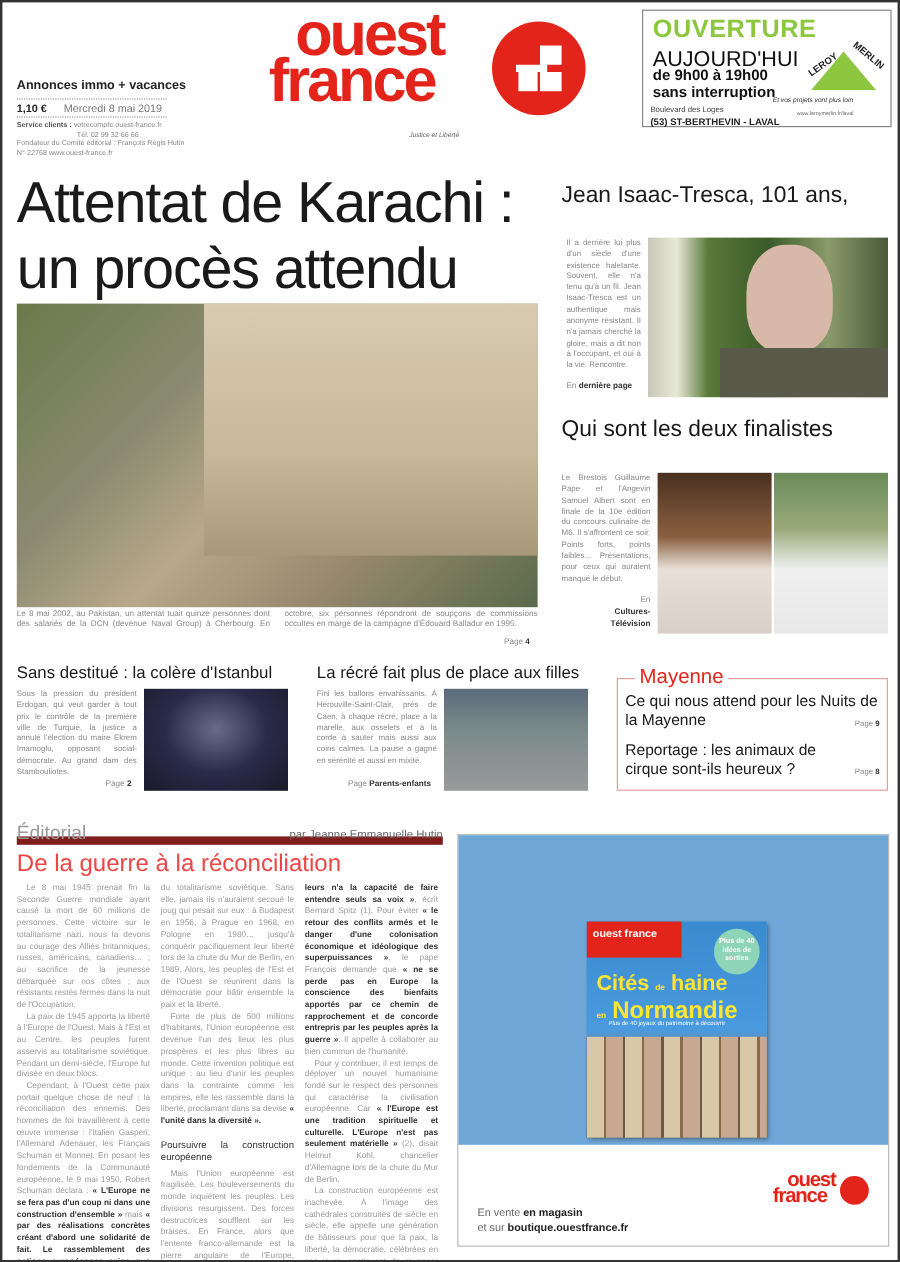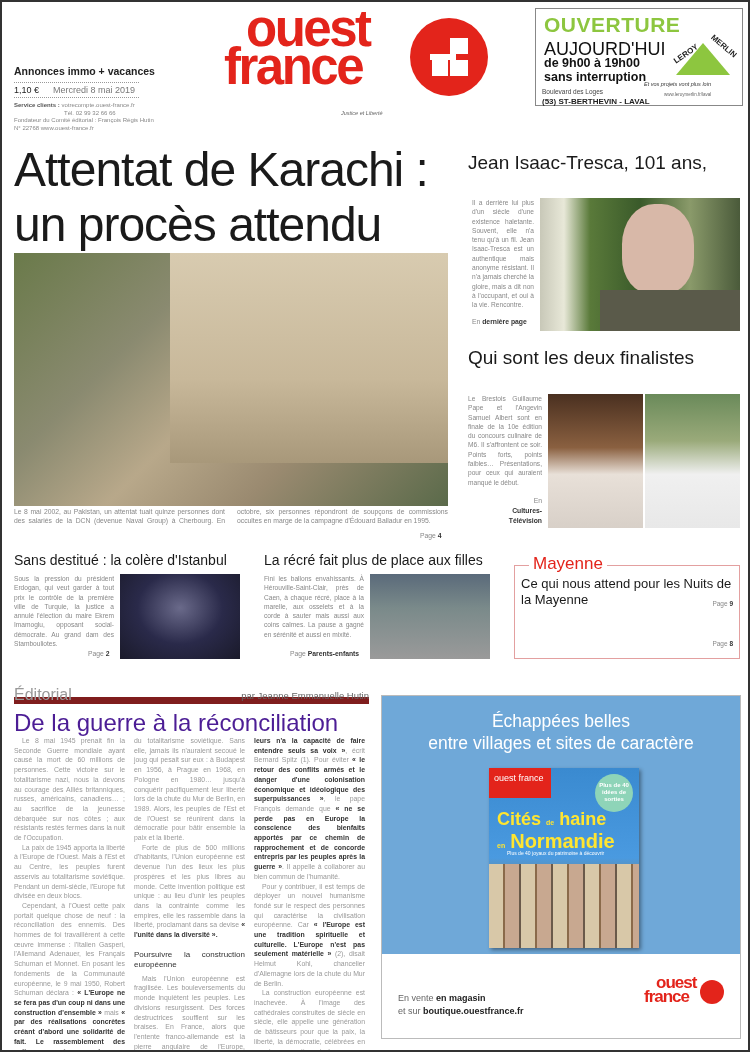--- a/index.html
+++ b/index.html
@@ -2,21 +2,21 @@
 <html><head>
 <meta charset="utf-8">
 <style>
 *{box-sizing:border-box;margin:0;padding:0}
 html,body{width:750px;height:1052px;overflow:hidden;background:#fff}
 body{font-family:"Liberation Sans",sans-serif;color:#222;position:relative;border:2px solid #333}
 .abs{position:absolute}
 
 .annonces{left:12px;top:63px;font-size:10.5px;font-weight:bold;color:#222}
 .price-row{left:12px;top:80px;width:125px;border-top:1px dotted #999;border-bottom:1px dotted #999;font-size:9px;padding:2px 0;display:flex;gap:14px}
-.price{font-weight:normal}
+.price{font-weight:bold}
 .date{color:#777}
 .service{left:12px;top:100px;font-size:6px;line-height:7.5px;color:#888}
 .logo{left:222px;top:8px;width:265px;height:105px}
 .logo-word{font-size:51px;font-weight:bold;color:#e3241b;line-height:38px;letter-spacing:-2.5px}
 .logo-circle{position:absolute;left:186px;top:8px;width:78px;height:78px;border-radius:50%;background:#e3241b}
 .motto{position:absolute;left:117px;top:100px;font-size:5.5px;color:#666;font-style:italic}
 .ad-top{left:533px;top:6px;width:208px;height:98px;border:1px solid #888;background:#fff}
 .ouv{position:absolute;left:8px;top:4px;font-size:21px;font-weight:900;color:#8dc63f;letter-spacing:0.5px}
 .auj{position:absolute;left:8px;top:33px;font-size:12.5px;font-weight:bold;color:#111;line-height:14px}
 .addr{position:absolute;left:6px;top:78px;font-size:6.5px;color:#444;line-height:10px}
@@ -45,36 +45,36 @@
 .ph-recre{left:368px;top:572px;width:120px;height:85px;background:linear-gradient(180deg,#5a6a7a 0%,#7a8a8a 40%,#9a9a9a 100%)}
 .mayenne-box{left:512px;top:563px;width:226px;height:94px;border:1px solid #e3a0a0}
 .mayenne-title{position:absolute;left:14px;top:-12px;background:#fff;padding:0 4px;font-size:17px;color:#e3241b}
 .may-item{position:absolute;left:6px;width:215px;font-size:13px;line-height:16px;color:#1a1a1a}
 .may-page{position:absolute;right:6px;font-size:6.5px;color:#888}
 .may-page b{color:#333}
 
 .edit-label{left:12px;top:684px;width:355px;border-bottom:7px solid #7f1d1d;height:18px}
 .edit-word{position:absolute;left:0;top:0;font-size:16px;color:#999}
 .edit-author{position:absolute;right:0;top:4px;font-size:9.5px;color:#666}
-.edit-title{left:12px;top:707px;font-size:24px;color:#4c1d95}
+.edit-title{left:12px;top:707px;font-size:20px;color:#ef4444}
 .ed-col{top:734px;width:111px;font-size:6.9px;line-height:9.7px;color:#999;text-align:justify}
 .ed-col p{text-indent:8px}
 .ed-col b{color:#333;font-weight:bold}
 .subhead{font-size:8px;color:#333;line-height:10px;margin:10px 0 4px 0;text-indent:0 !important}
 
 .ad-bot{left:379px;top:693px;width:360px;height:344px;border:1px solid #bbb;background:#fff}
 .ad-blue{position:absolute;left:0;top:0;width:358px;height:258px;background:#6fa8d8}
 .ad-head{position:absolute;left:0;top:14px;width:358px;text-align:center;font-size:17.5px;line-height:22px;color:#fff}
 .mag{position:absolute;left:107px;top:72px;width:150px;height:180px;background:linear-gradient(180deg,#3a8ad0 0%,#4a9ae0 50%,#8a7a5a 70%,#6a5a3a 100%);box-shadow:2px 2px 4px rgba(0,0,0,.4)}
-.mag-red{position:absolute;left:0;top:0;width:62px;height:30px;background:#e3241b;color:#fff;font-size:9px;font-weight:normal;line-height:8px;padding:6px 5px}
+.mag-red{position:absolute;left:0;top:0;width:79px;height:30px;background:#e3241b;color:#fff;font-size:9px;font-weight:bold;line-height:8px;padding:6px 5px}
 .mag-badge{position:absolute;left:106px;top:6px;width:38px;height:38px;border-radius:50%;background:#8ed4b8;color:#fff;font-size:6px;line-height:7px;text-align:center;padding-top:8px;font-weight:bold}
 .mag-title{position:absolute;left:8px;top:42px;font-size:18px;line-height:18px;font-weight:bold;color:#ffe530}
 .mag-sub{position:absolute;left:18px;top:82px;font-size:5px;color:#fff}
 .mag-houses{position:absolute;left:0;top:96px;width:150px;height:84px;background:repeating-linear-gradient(90deg,#d8c8a8 0 14px,#8a6a4a 14px 16px,#c8a890 16px 30px,#6a5a4a 30px 32px)}
-.ad-sale{position:absolute;left:16px;top:296px;font-size:9px;line-height:13px;color:#666}
+.ad-sale{position:absolute;left:16px;top:308px;font-size:9px;line-height:13px;color:#666}
 .ad-sale b{color:#222}
 .mini-logo{position:absolute;left:262px;top:280px;width:80px;height:36px}
 </style>
 </head>
 <body>
 
 <div class="abs annonces">Annonces immo + vacances</div>
 <div class="abs price-row">
   <span class="price">1,10 €</span>
   <span class="date">Mercredi 8 mai 2019</span>
@@ -155,20 +155,21 @@
 
 <div class="abs h3" style="left:262px;top:550px">La récré fait plus de place aux filles</div>
 <div class="abs side-text" style="left:262px;top:572px;width:100px">Fini les ballons envahissants. À Hérouville-Saint-Clair, près de Caen, à chaque récré, place à la marelle, aux osselets et à la corde à sauter mais aussi aux coins calmes. La pause a gagné en sérénité et aussi en mixité.</div>
 <div class="abs page-ref" style="left:288px;top:648px"><span>Page</span> <b>Parents-enfants</b></div>
 <div class="abs ph-recre"></div>
 
 <div class="abs mayenne-box">
   <div class="mayenne-title">Mayenne</div>
   <div class="may-item" style="top:10px">Ce qui nous attend pour les Nuits de la Mayenne</div>
   <div class="may-page" style="top:34px"><span>Page</span> <b>9</b></div>
+  <div class="may-item" style="top:51px;width:170px">Reportage : les animaux de cirque sont-ils heureux ?</div>
   <div class="may-page" style="top:74px"><span>Page</span> <b>8</b></div>
 </div>
 
 <div class="abs edit-label">
   <span class="edit-word">Éditorial</span>
   <span class="edit-author">par Jeanne Emmanuelle Hutin</span>
 </div>
 <div class="abs edit-title">De la guerre à la réconciliation</div>
 
 <div class="abs ed-col" style="left:12px">
@@ -186,24 +187,20 @@
 </div>
 <div class="abs ed-col" style="left:252px">
   <p style="text-indent:0"><b>leurs n'a la capacité de faire entendre seuls sa voix »</b><span>, écrit Bernard Spitz (1). Pour éviter </span><b>« le retour des conflits armés et le danger d'une colonisation économique et idéologique des superpuissances »</b><span>, le pape François demande que </span><b>« ne se perde pas en Europe la conscience des bienfaits apportés par ce chemin de rapprochement et de concorde entrepris par les peuples après la guerre »</b><span>. Il appelle à collaborer au bien commun de l'humanité.</span></p>
   <p><span>Pour y contribuer, il est temps de déployer un nouvel humanisme fondé sur le respect des personnes qui caractérise la civilisation européenne. Car </span><b>« l'Europe est une tradition spirituelle et culturelle. L'Europe n'est pas seulement matérielle »</b><span> (2), disait Helmut Kohl, chancelier d'Allemagne lors de la chute du Mur de Berlin.</span></p>
   <p>La construction européenne est inachevée. À l'image des cathédrales construites de siècle en siècle, elle appelle une génération de bâtisseurs pour que la paix, la liberté, la démocratie, célébrées en ces jours, continuent de rayonner en Europe et dans le monde. C'est l'enjeu de ces élections européennes.</p>
 
 </div>
 
 <div class="abs ad-bot">
   <div class="ad-blue">
-    <div class="ad-head">
-      <div>Échappées belles</div>
-      <div>entre villages et sites de caractère</div>
-    </div>
     <div class="mag">
       <div class="mag-red">ouest france</div>
       <div class="mag-badge">Plus de 40 idées de sorties</div>
       <div class="mag-title">
         <span>Cités</span> <small style="font-size:7px">de</small> <span>haine</span><br>
         <small style="font-size:7px">en</small> <span style="font-size:20px">Normandie</span>
       </div>
       <div class="mag-sub">Plus de 40 joyaux du patrimoine à découvrir</div>
       <div class="mag-houses"></div>
     </div>

